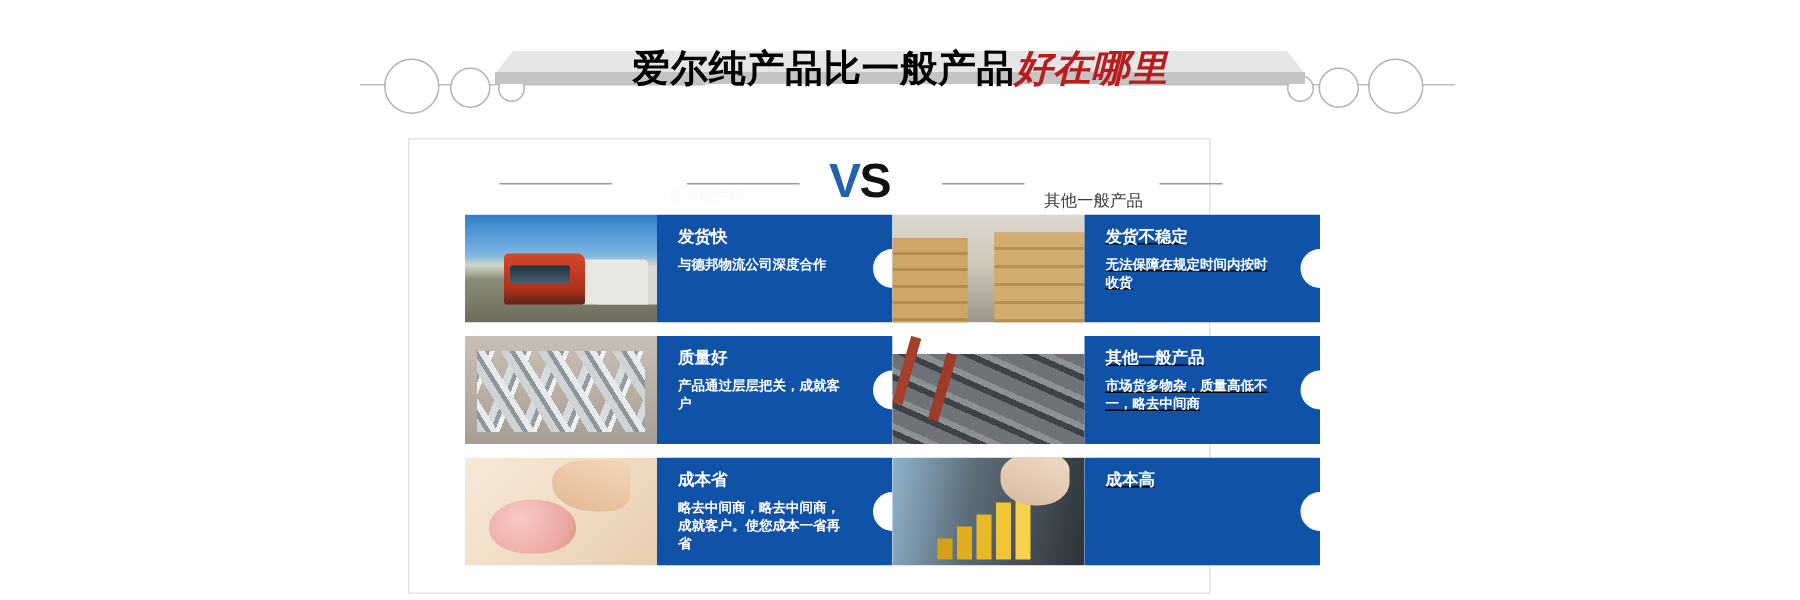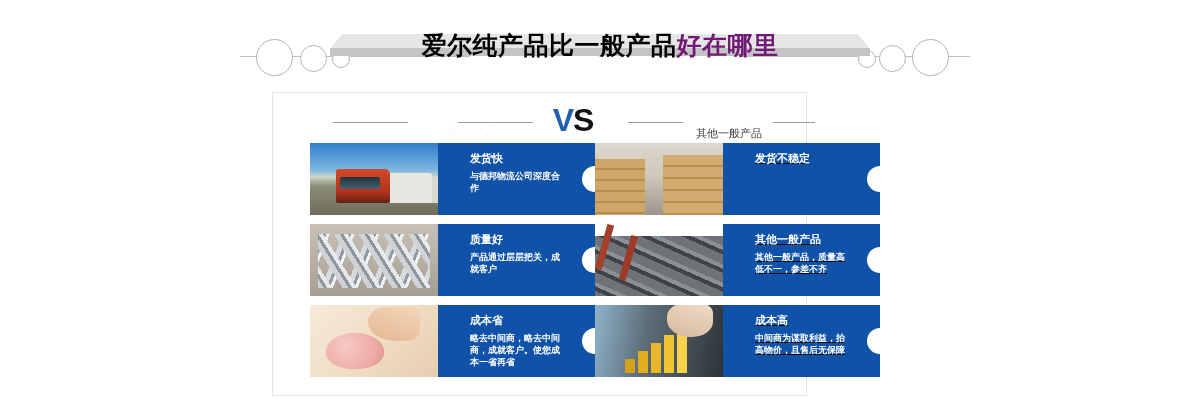--- a/index.html
+++ b/index.html
@@ -50,21 +50,21 @@
   }
 
   .hdr-title{
     position:absolute;left:0;top:12px;width:1200px;
     text-align:center;
     font-size:25px;font-weight:bold;letter-spacing:.5px;
     white-space:nowrap;
     z-index:5;
   }
   .hdr-title .t-dark{color:#000000;}
-  .hdr-title .t-blue{color:#701a75;}
+  .hdr-title .t-blue{color:#b91c1c;font-style:italic;}
 
   
   .panel{
     position:absolute;left:272px;top:92px;width:535px;height:304px;
     border:1px solid #e3e3e3;background:#ffffff;box-sizing:border-box;
   }
 
   
   .vsrow{
     position:absolute;left:0;top:8px;width:615px;height:42px;
@@ -106,21 +106,21 @@
 
   .card{
     position:relative;width:285px;height:72px;margin-bottom:9px;
     display:flex;overflow:hidden;
   }
   .card-img{
     width:128px;height:72px;flex:0 0 128px;position:relative;overflow:hidden;
   }
   .card-body{
     position:relative;flex:1 1 auto;background:#0f52a8;
-    padding:9px 30px 0 32px;box-sizing:border-box;overflow:hidden;
+    padding:9px 30px 0 14px;box-sizing:border-box;overflow:hidden;
   }
   .card-body::after{
     content:"";position:absolute;right:-13px;top:50%;
     transform:translateY(-50%);
     width:26px;height:26px;border-radius:50%;background:#ffffff;
   }
   .card-title{
     color:#ffffff;font-size:11px;font-weight:bold;
     line-height:13px;margin:0 0 5px 0;white-space:nowrap;
   }
@@ -295,38 +295,38 @@
     </div>
 
     <div class="col col-right">
 
       <div class="card">
         <div class="card-img">
           <div class="ph ph-wh"></div>
         </div>
         <div class="card-body">
           <p class="card-title">发货不稳定</p>
+          <p class="card-desc">无法保障在规定时间内按时收货</p>
         </div>
       </div>
 
       <div class="card">
         <div class="card-img">
           <div class="ph ph-pipes"></div>
         </div>
         <div class="card-body">
           <p class="card-title">其他一般产品</p>
-          <p class="card-desc">其他一般产品，质量高低不一，参差不齐</p>
+          <p class="card-desc">市场货多物杂，质量高低不一，略去中间商</p>
         </div>
       </div>
 
       <div class="card">
         <div class="card-img">
           <div class="ph ph-coins"></div>
         </div>
         <div class="card-body">
           <p class="card-title">成本高</p>
-          <p class="card-desc">中间商为谋取利益，抬高物价，且售后无保障</p>
         </div>
       </div>
     </div>
 
   </div>
 </div>
 
 </body></html>

